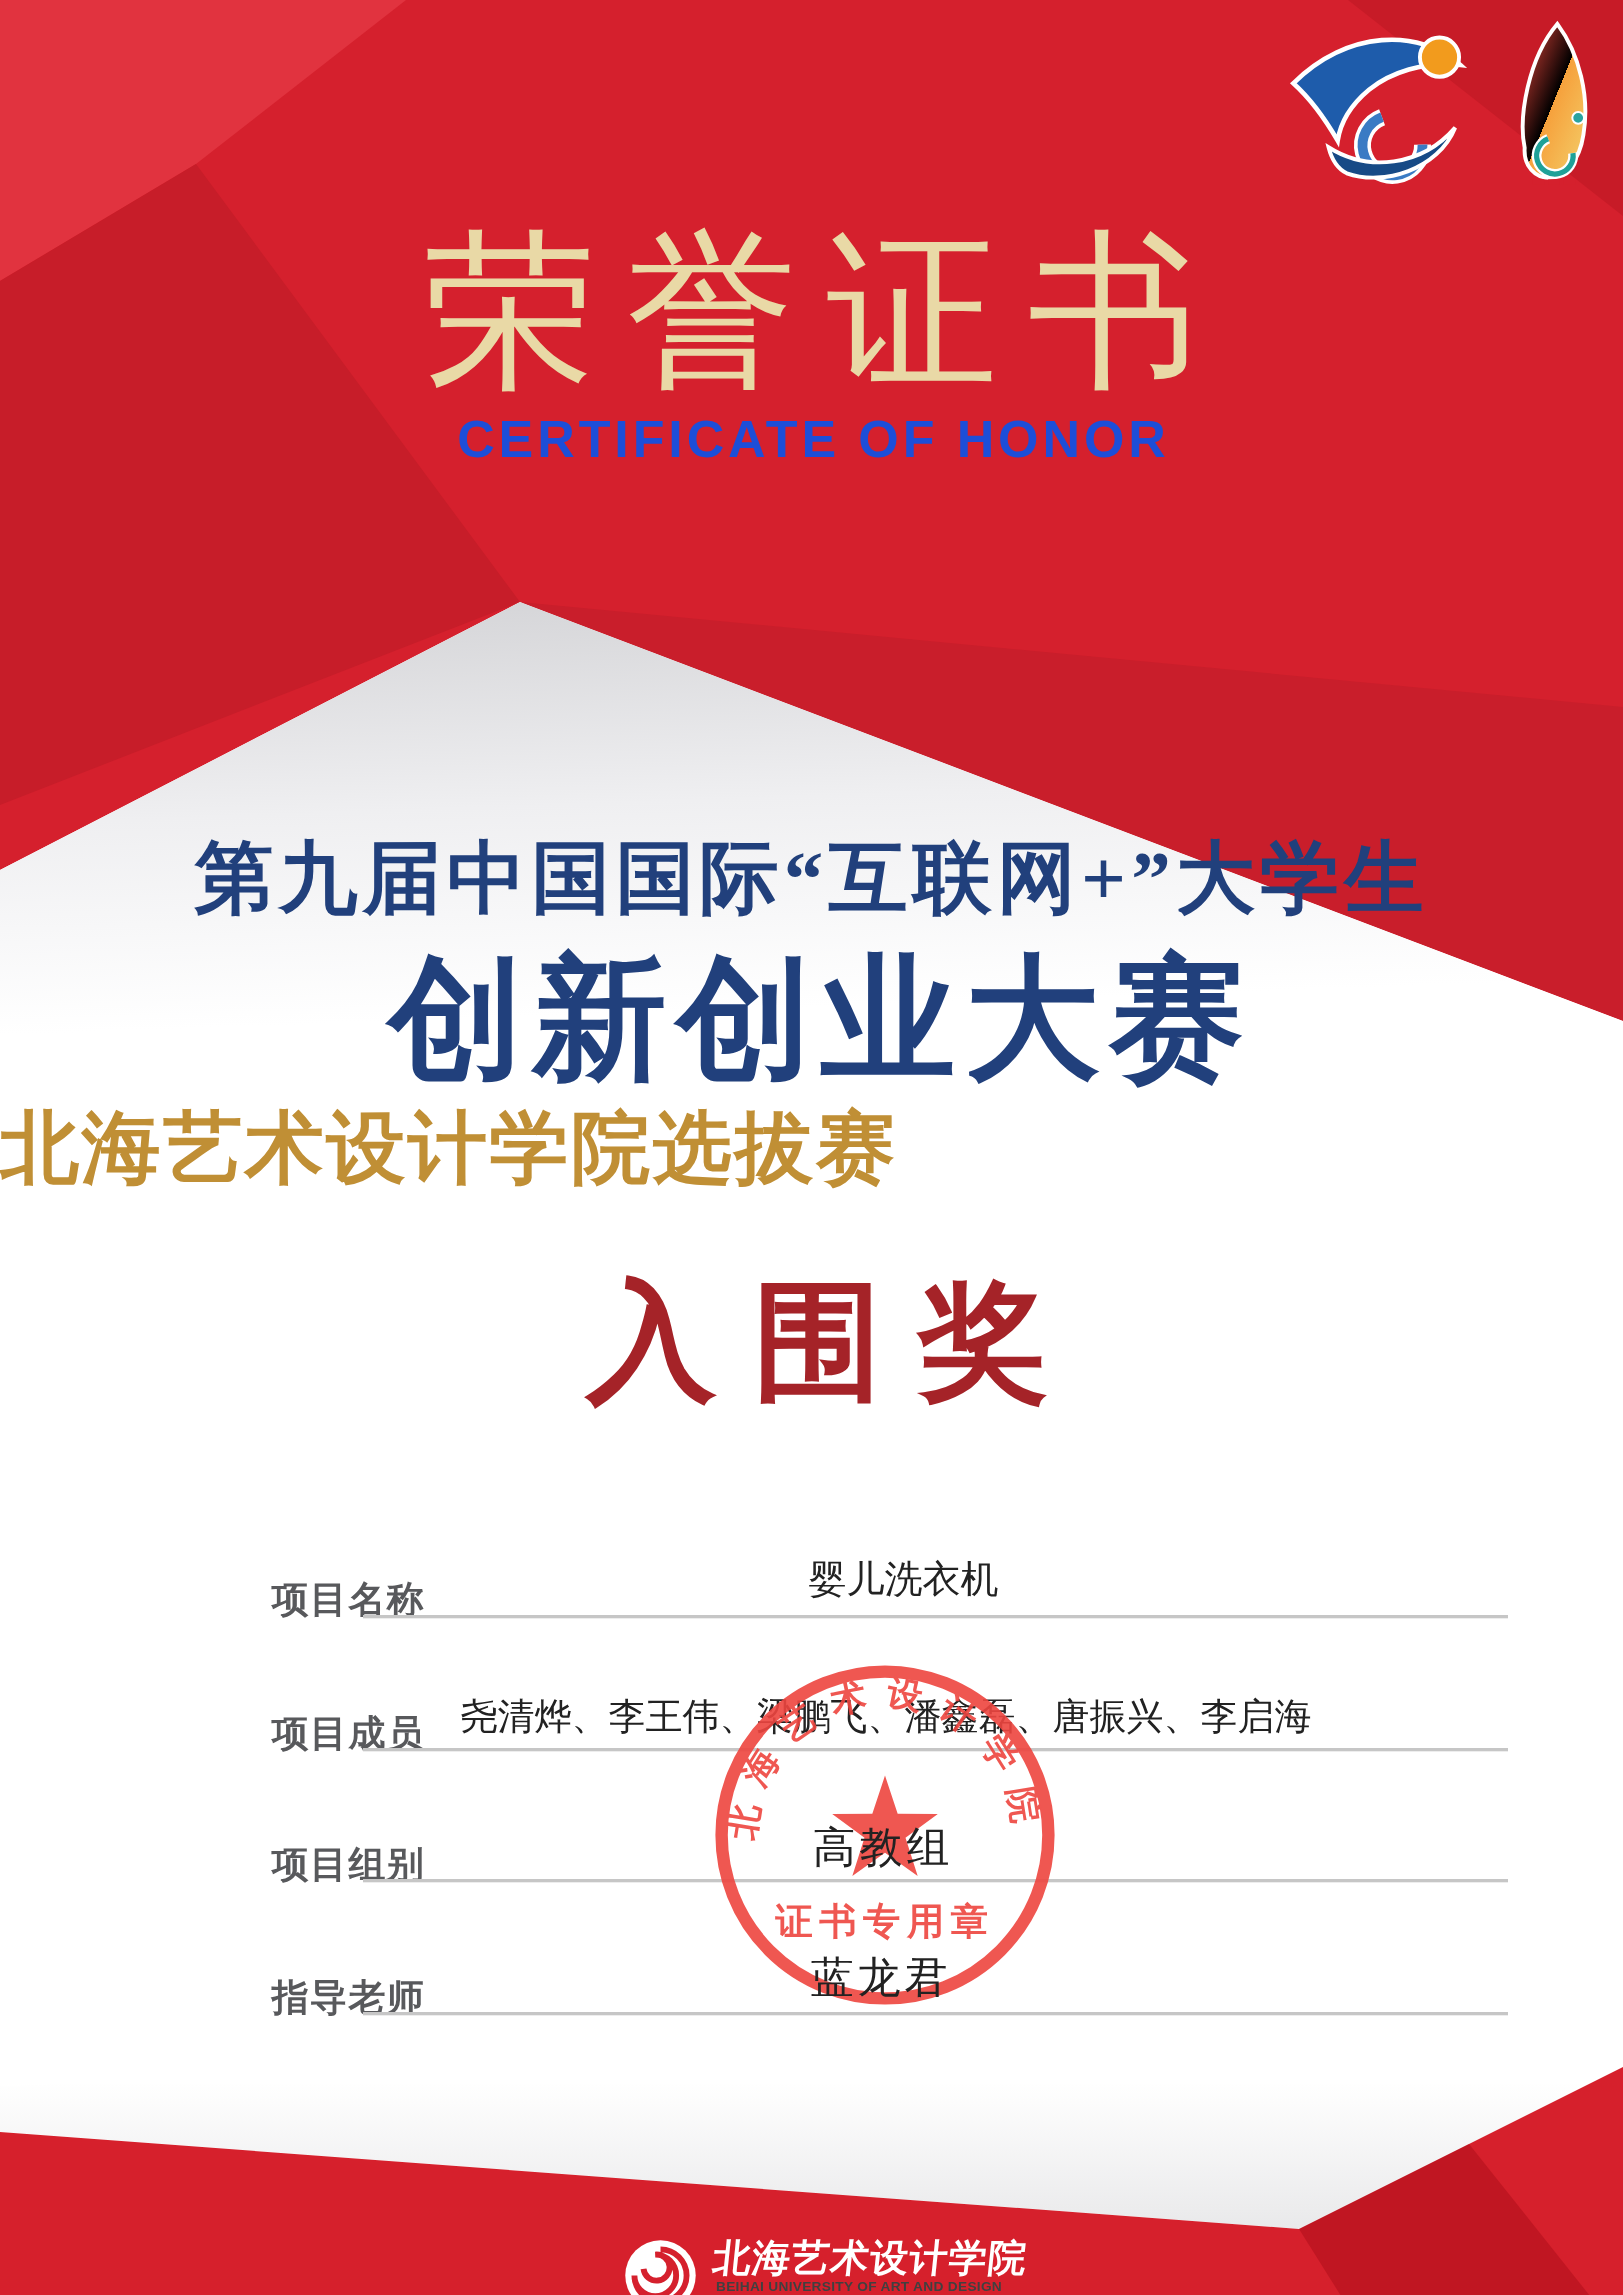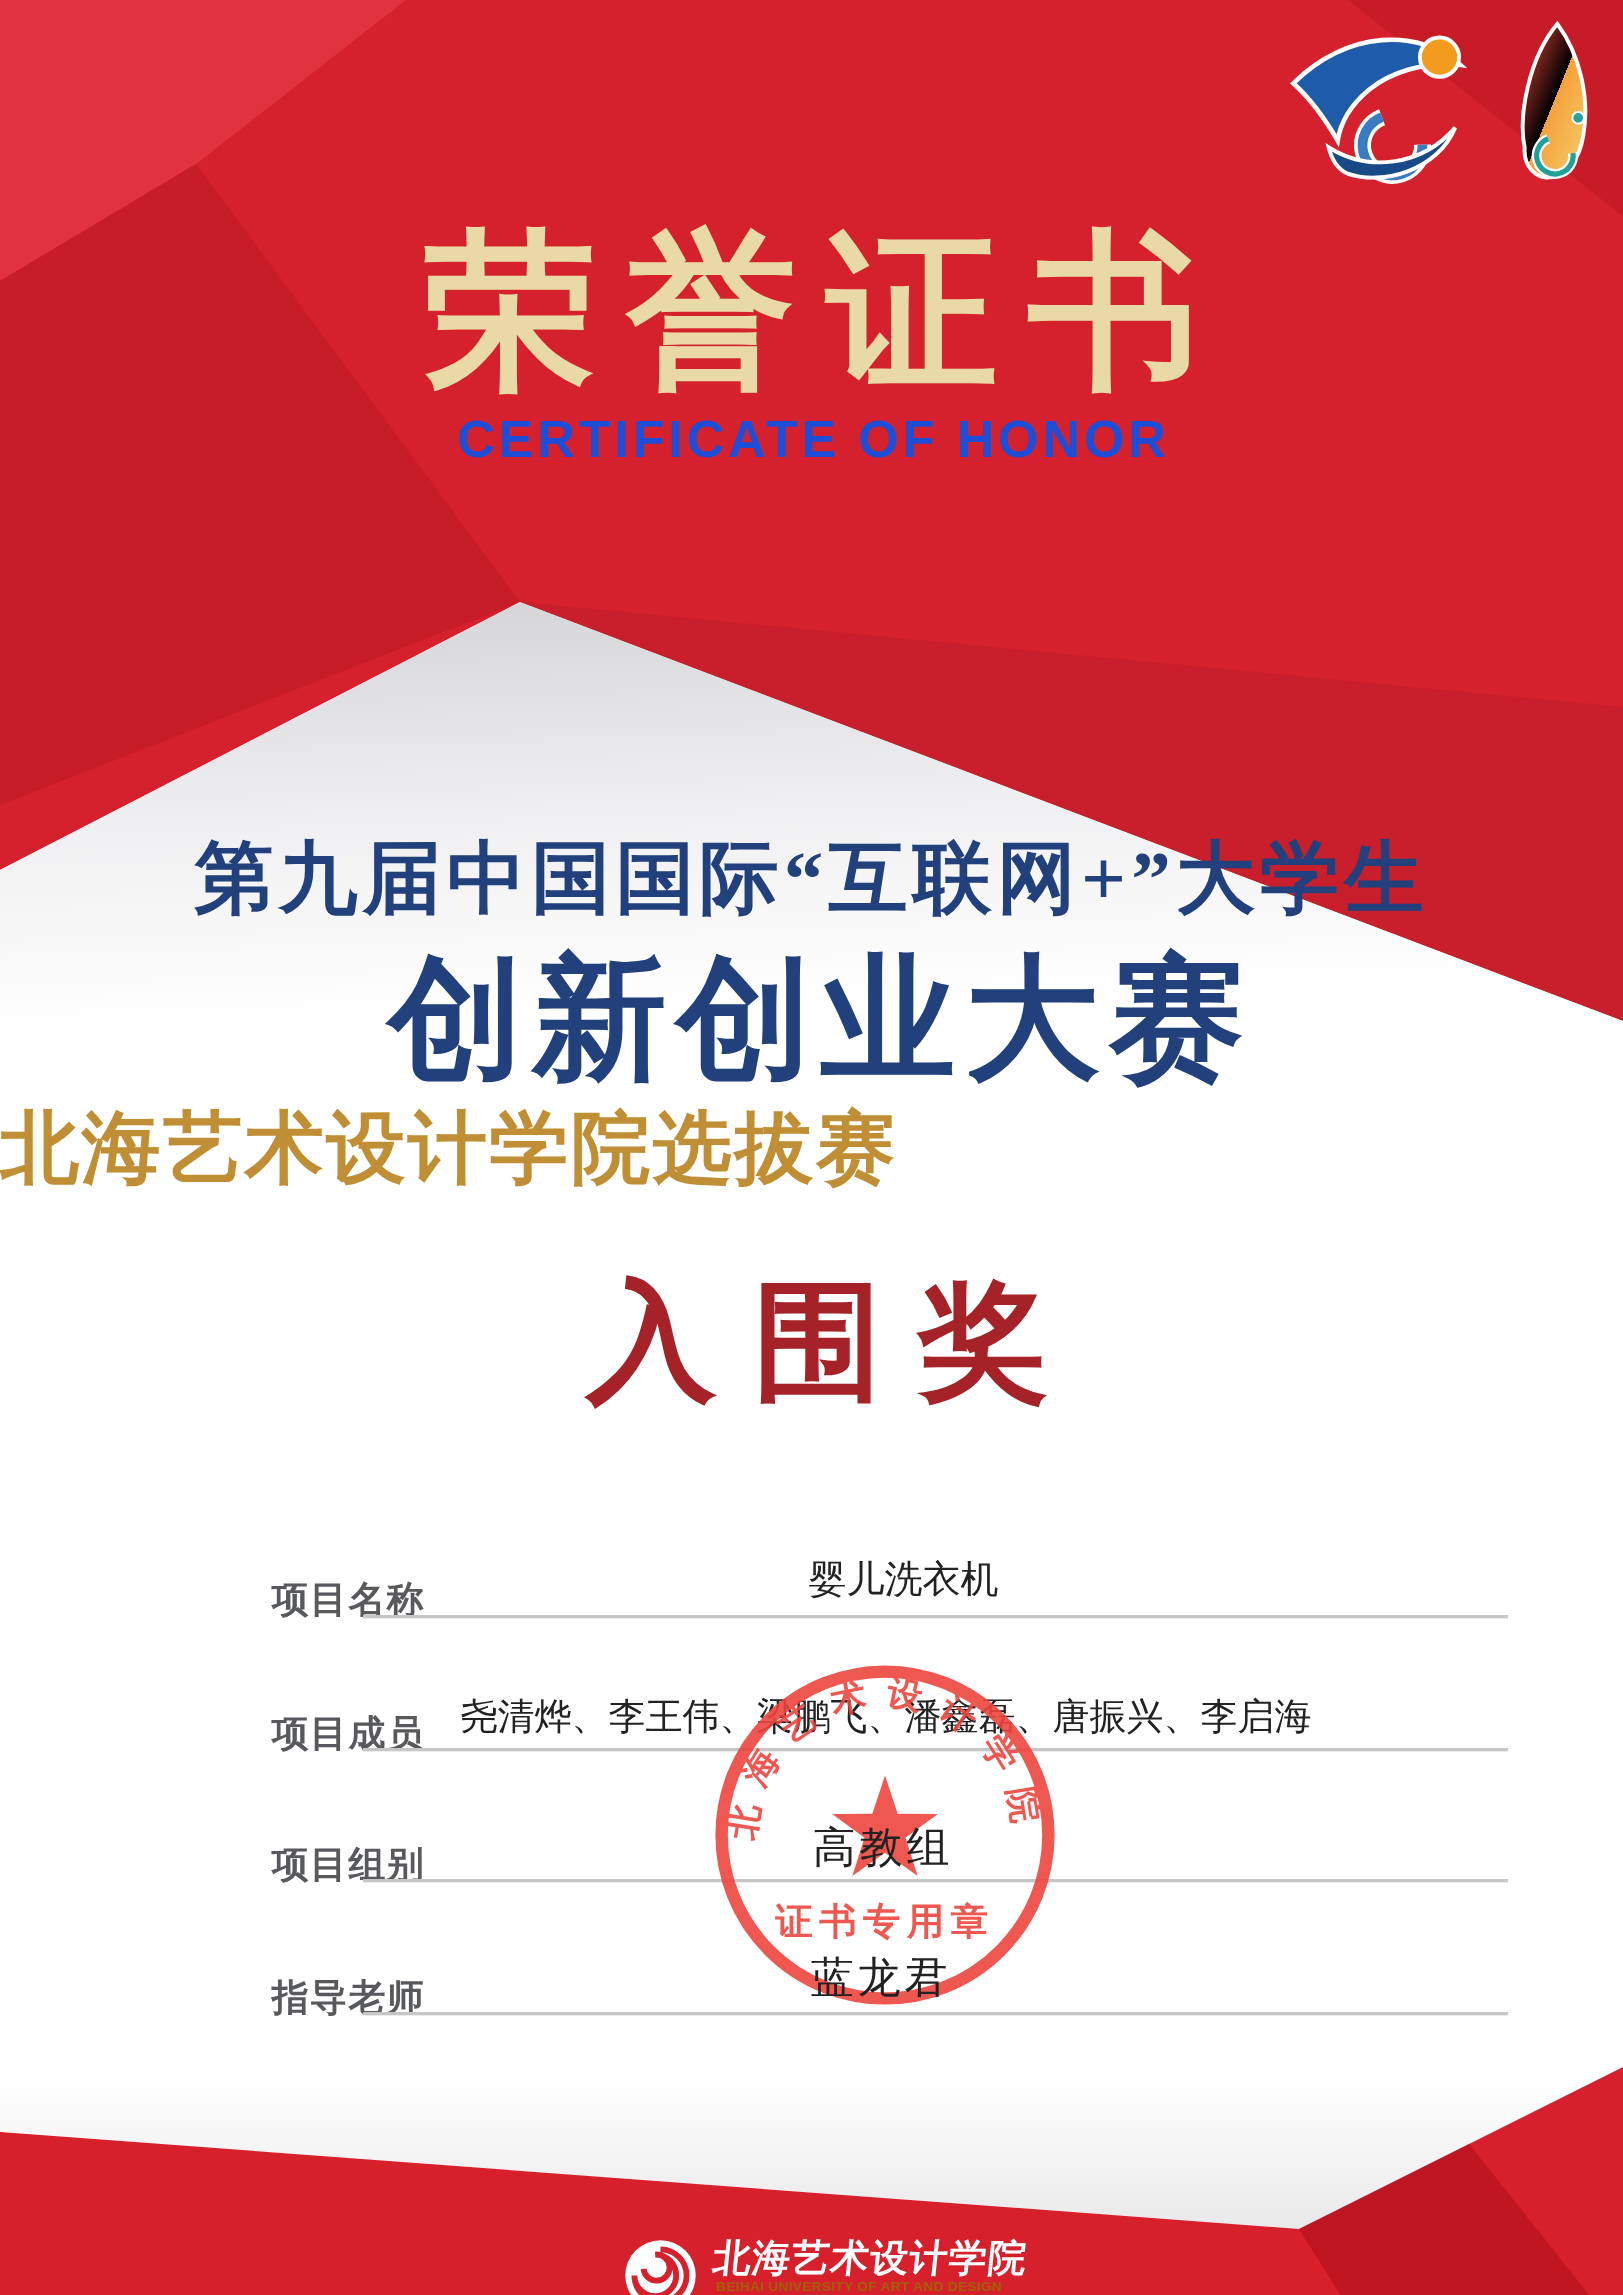--- a/index.html
+++ b/index.html
@@ -10,21 +10,21 @@
   .abs{position:absolute;}
   
   .header-base{left:0;top:0;width:1623px;height:1047px;background:#d5202d;
     clip-path:polygon(0 0,1623px 0,1623px 1021px,520px 602px,0 870px);}
   .facet{left:0;top:0;width:1623px;height:1047px;pointer-events:none;}
   .facet-light{background:#e1333f;clip-path:polygon(0 0,406px 0,196px 164px,0 281px);}
   .facet-dark-left{background:#c71d29;clip-path:polygon(0 281px,196px 164px,520px 602px,0 805px);}
   .facet-dark-right{background:#c91e2b;clip-path:polygon(520px 602px,1623px 707px,1623px 1021px);}
   .facet-corner{background:rgba(160,10,22,.25);clip-path:polygon(1348px 0,1623px 0,1623px 216px);}
   .title-cn{left:0;top:221px;width:1623px;text-align:center;color:#e9d9a6;
-    font-family:"DejaVu Sans",sans-serif;font-weight:700;font-size:171px;
+    font-family:"DejaVu Sans",sans-serif;font-weight:400;font-size:171px;
     letter-spacing:30px;padding-left:30px;box-sizing:border-box;line-height:1.05;}
   .title-en{left:0;top:409px;width:1623px;text-align:center;color:#1d4ed8;
     font-weight:700;font-size:52px;letter-spacing:3.9px;padding-left:3.9px;box-sizing:border-box;}
   
   .body-shade{left:0;top:589px;width:1623px;height:563px;
     clip-path:polygon(520px 13px,1623px 432px,1623px 556px,0 556px,0 281px);
     background:linear-gradient(178deg,#d2d2d5 0%,#efeff1 38%,#ffffff 72%);}
   .footer-shade{left:0;top:2028px;width:1623px;height:268px;
     clip-path:polygon(0 58px,1623px 0px,1623px 39px,1299px 201px,0 104px);
     background:linear-gradient(to bottom,rgba(255,255,255,0) 20%,rgba(110,110,118,.22) 100%);}
@@ -51,21 +51,21 @@
   .lin-1{top:1615px;} .lin-2{top:1748px;} .lin-3{top:1879px;} .lin-4{top:2012px;}
   
   .stamp{left:702px;top:1652px;z-index:5;opacity:.9;}
   
   .footer-red{left:0;top:2028px;width:1623px;height:268px;background:#d6202c;
     clip-path:polygon(0 104px,1299px 201px,1623px 39px,1623px 268px,0 268px);}
   .footer-dark{left:0;top:2028px;width:1623px;height:268px;background:rgba(160,8,20,.4);
     clip-path:polygon(1299px 201px,1469px 116px,1590px 268px,1341px 268px);}
   .school-cn{left:713px;top:2233px;width:340px;color:#fff;font-weight:700;font-size:38px;
     letter-spacing:1.3px;transform:skewX(-6deg);font-family:"Liberation Serif",serif;white-space:nowrap;}
-  .school-en{left:716px;top:2279px;width:340px;color:#a16207;font-weight:700;font-size:13.7px;
+  .school-en{left:716px;top:2279px;width:340px;color:#404040;font-weight:700;font-size:13.7px;
     letter-spacing:0.3px;white-space:nowrap;}
 </style>
 </head>
 <body>
 
 <div class="page">
 
   <div class="abs header-base"></div>
   <div class="abs facet facet-light"></div>
   <div class="abs facet facet-dark-left"></div>

